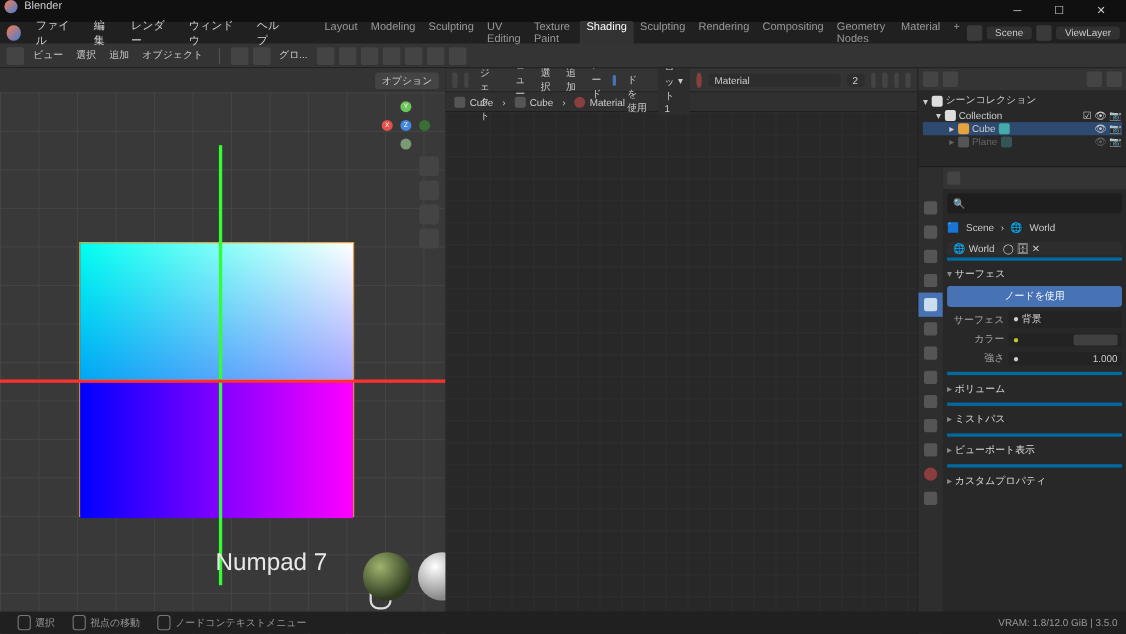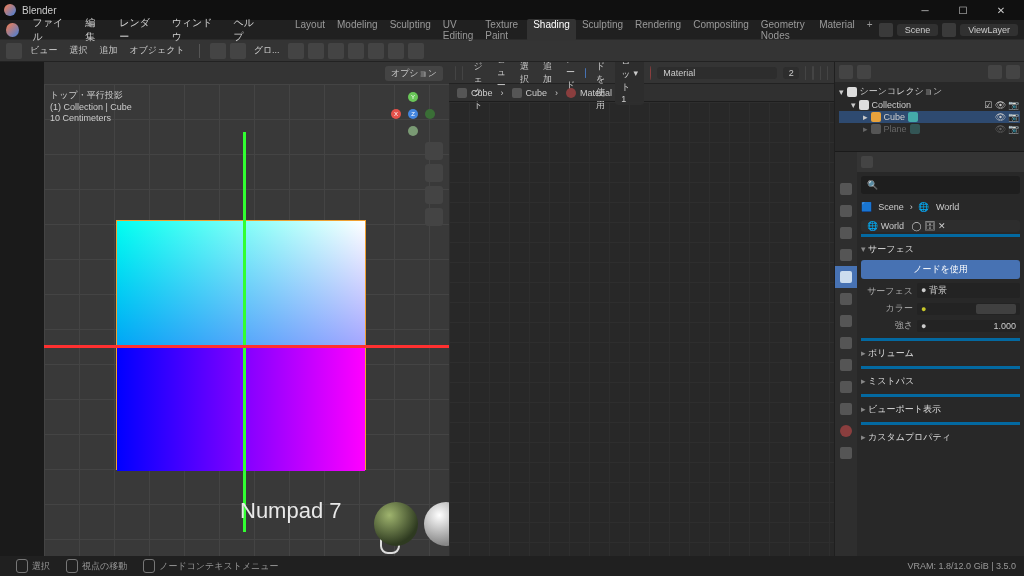--- a/index.html
+++ b/index.html
@@ -1,19 +1,19 @@
 <!DOCTYPE html>
 <html><head>
 <meta charset="utf-8">
 <style>
 * { margin:0; padding:0; box-sizing:border-box; font-family:"Segoe UI","Yu Gothic UI",sans-serif; }
 body { background:#1a1a1a; color:#ccc; font-size:10px; width:1024px; height:576px; overflow:hidden; position:relative; }
 
 
-.titlebar { height:20px; background:#101010; display:flex; align-items:center; padding:0 4px; }
+.titlebar { height:20px; background:#101010; display:flex; align-items:flex-start; padding:0 4px; }
 .titlebar .app-icon { width:12px; height:12px; border-radius:50%; background:linear-gradient(135deg,#fa7d4c,#3f7edb); margin-right:6px; }
 .titlebar .caption-buttons { margin-left:auto; display:flex; }
 .titlebar .caption-buttons span { width:38px; height:20px; display:flex; align-items:center; justify-content:center; font-size:10px; color:#ccc; }
 .titlebar .caption-buttons span:last-child { color:#ccc; }
 
 
 .menubar { height:20px; background:#202020; display:flex; align-items:center; padding:0 6px; gap:0; border-bottom:1px solid #2a2a2a;}
 .menubar .blender-logo { width:14px; height:14px; border-radius:50%; background:linear-gradient(135deg,#fa7d4c,#3f7edb); margin-right:6px;}
 .menubar .mitem { padding:0 8px; font-size:10px; color:#d0d0d0; }
 .menubar .tabs { display:flex; margin-left:20px; }
@@ -24,21 +24,21 @@
 .menubar .right .ic { width:14px;height:14px;background:#3a3a3a;border-radius:2px;display:inline-block;}
 
 
 .toolbar2 { height:22px; background:#343434; display:flex; align-items:center; padding:0 6px; gap:6px; border-bottom:1px solid #222;}
 .toolbar2 .grp { display:flex; align-items:center; gap:4px;}
 .toolbar2 .txt { font-size:9px; color:#ccc; padding:0 4px;}
 .toolbar2 .ic { width:16px;height:16px;background:#444;border-radius:2px;display:inline-block;}
 .toolbar2 .divider { width:1px;height:14px;background:#555;margin:0 4px;}
 
 
-.main { height:514px; display:flex;margin-left:44px; }
+.main { height:514px; display:flex; }
 .left-viewport { width:405px; background:#393939; position:relative; }
 .node-editor { flex:1; background:#282828; position:relative; overflow:hidden;}
 .right-column { width:190px; display:flex; flex-direction:column; background:#2a2a2a; border-left:1px solid #1f1f1f;}
 
 
 .vp-header { position:absolute; top:0; left:0; right:0; height:22px; background:#343434; display:flex; align-items:center; justify-content:flex-end; padding:0 6px; font-size:9px;}
 .vp-header .txt { padding:1px 6px; background:#444; border-radius:3px;}
 .vp-grid { position:absolute; inset:22px 0 0 0; background:#393939;
   background-image:linear-gradient(#444 1px,transparent 1px),linear-gradient(90deg,#444 1px,transparent 1px);
   background-size:35px 35px;
@@ -181,25 +181,20 @@
   </div>
 </div>
 
 <div class="main">
 
   <div class="left-viewport">
     <div class="vp-header">
       <span class="txt">オプション</span>
     </div>
     <div class="vp-grid"></div>
-    <div class="vp-overlay-top">
-      <div>トップ・平行投影</div>
-      <div>(1) Collection | Cube</div>
-      <div>10 Centimeters</div>
-    </div>
     <div class="vp-gizmo">
       <span class="axis" style="left:17px;top:0;background:#6ac659">Y</span>
       <span class="axis" style="left:0;top:17px;background:#e4514a">X</span>
       <span class="axis" style="left:34px;top:17px;background:#3a6e36"></span>
       <span class="axis" style="left:17px;top:17px;background:#4486dd">Z</span>
       <span class="axis" style="left:17px;top:34px;background:#7a9a74"></span>
     </div>
     <div class="vp-tools">
       <span class="ic"></span>
       <span class="ic"></span>

